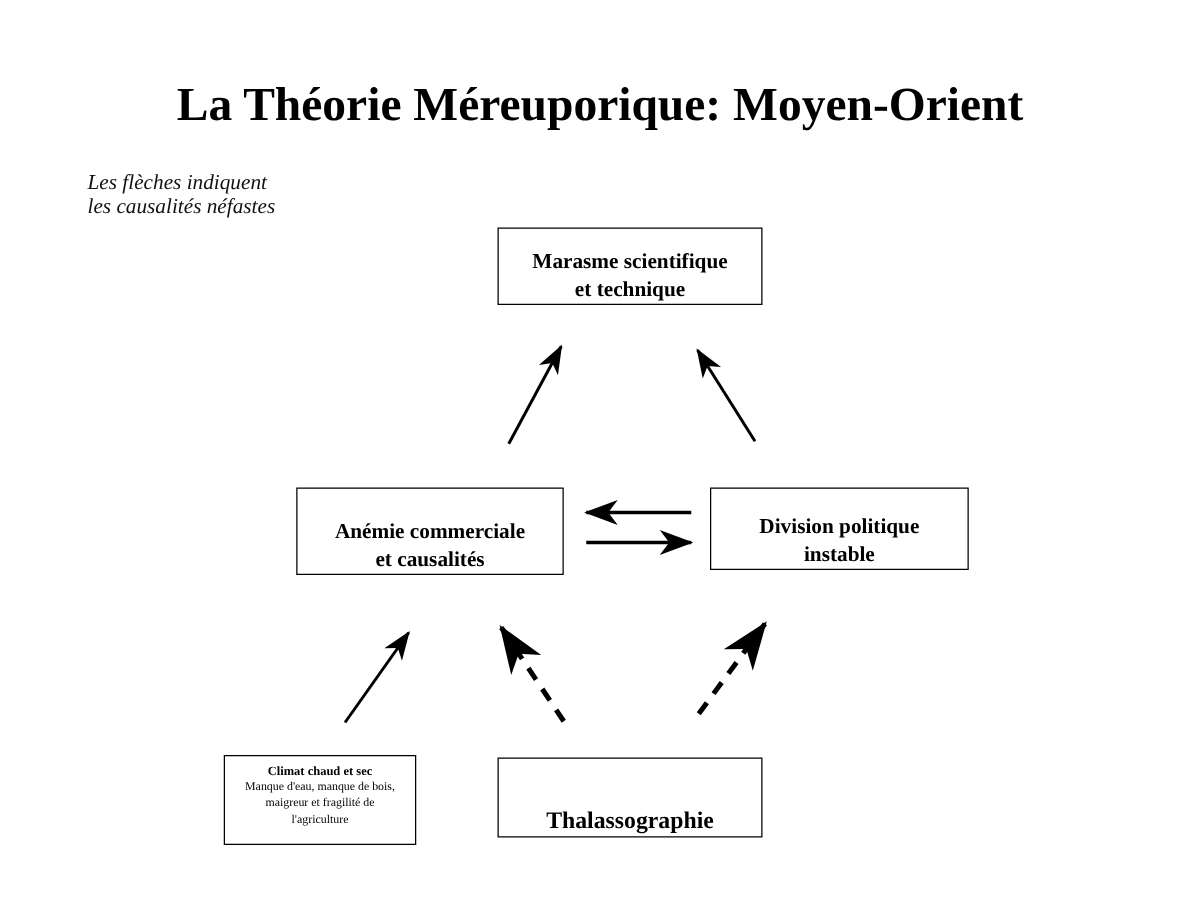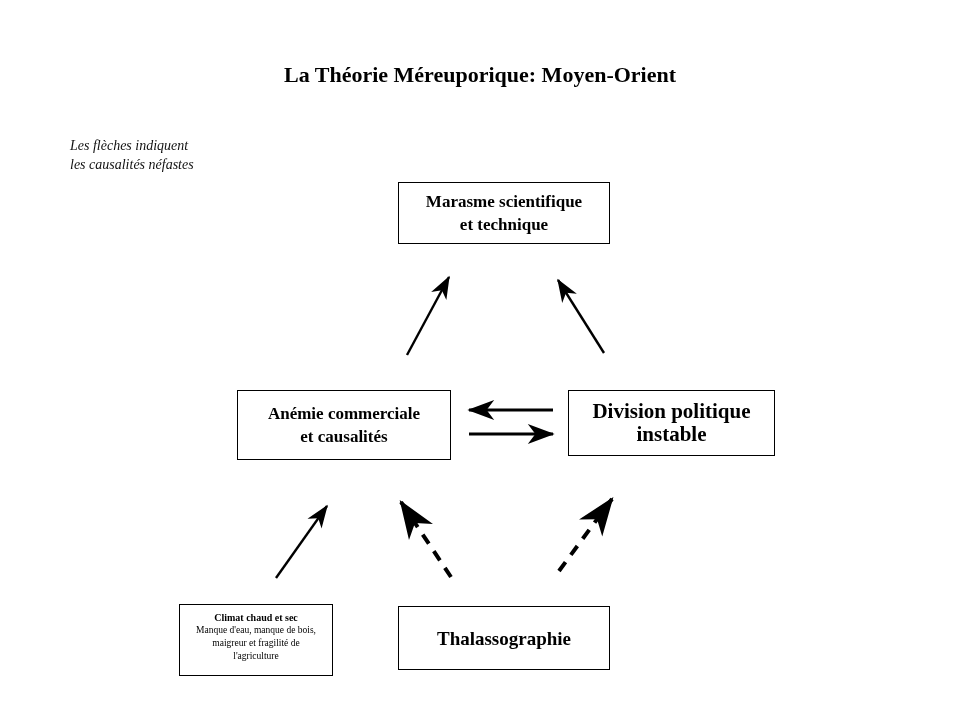--- a/index.html
+++ b/index.html
@@ -24,49 +24,49 @@
 
   
   .title {
     position: absolute;
     left: 0;
     top: 62px;
     width: 960px;
     text-align: center;
     font-family: "Liberation Serif", serif;
     font-weight: bold;
-    font-size: 22px;
+    font-size: 38px;
     letter-spacing: 0px;
     white-space: nowrap;
   }
 
   
   .legend-note {
     position: absolute;
     left: 70px;
     top: 136px;
     font-family: "Liberation Serif", serif;
     font-style: italic;
-    font-size: 14px;
+    font-size: 17px;
     line-height: 19px;
     color: #111111;
     white-space: nowrap;
   }
   .legend-note div { display: block; }
 
   
   .node {
     position: absolute;
     box-sizing: border-box;
     border: 1.2px solid #000000;
     background: #ffffff;
     display: flex;
     flex-direction: column;
     align-items: center;
-    justify-content: center;
+    justify-content: flex-end;
     text-align: center;
     font-family: "Liberation Serif", serif;
     font-weight: bold;
     color: #000000;
   }
   .node .line { display: block; white-space: nowrap; }
 
   
   #node-marasme {
     left: 398px;  top: 182px;
@@ -78,21 +78,21 @@
   #node-anemie {
     left: 237px;  top: 390px;
     width: 214px; height: 70px;
     font-size: 17px;
     line-height: 23px;
   }
   
   #node-division {
     left: 568px;  top: 390px;
     width: 207px; height: 66px;
-    font-size: 21px;
+    font-size: 17px;
     line-height: 23px;
   }
   
   #node-climat {
     left: 179px;  top: 604px;
     width: 154px; height: 72px;
     font-size: 9.5px;
     line-height: 13px;
     font-weight: normal;
     justify-content: flex-start;

